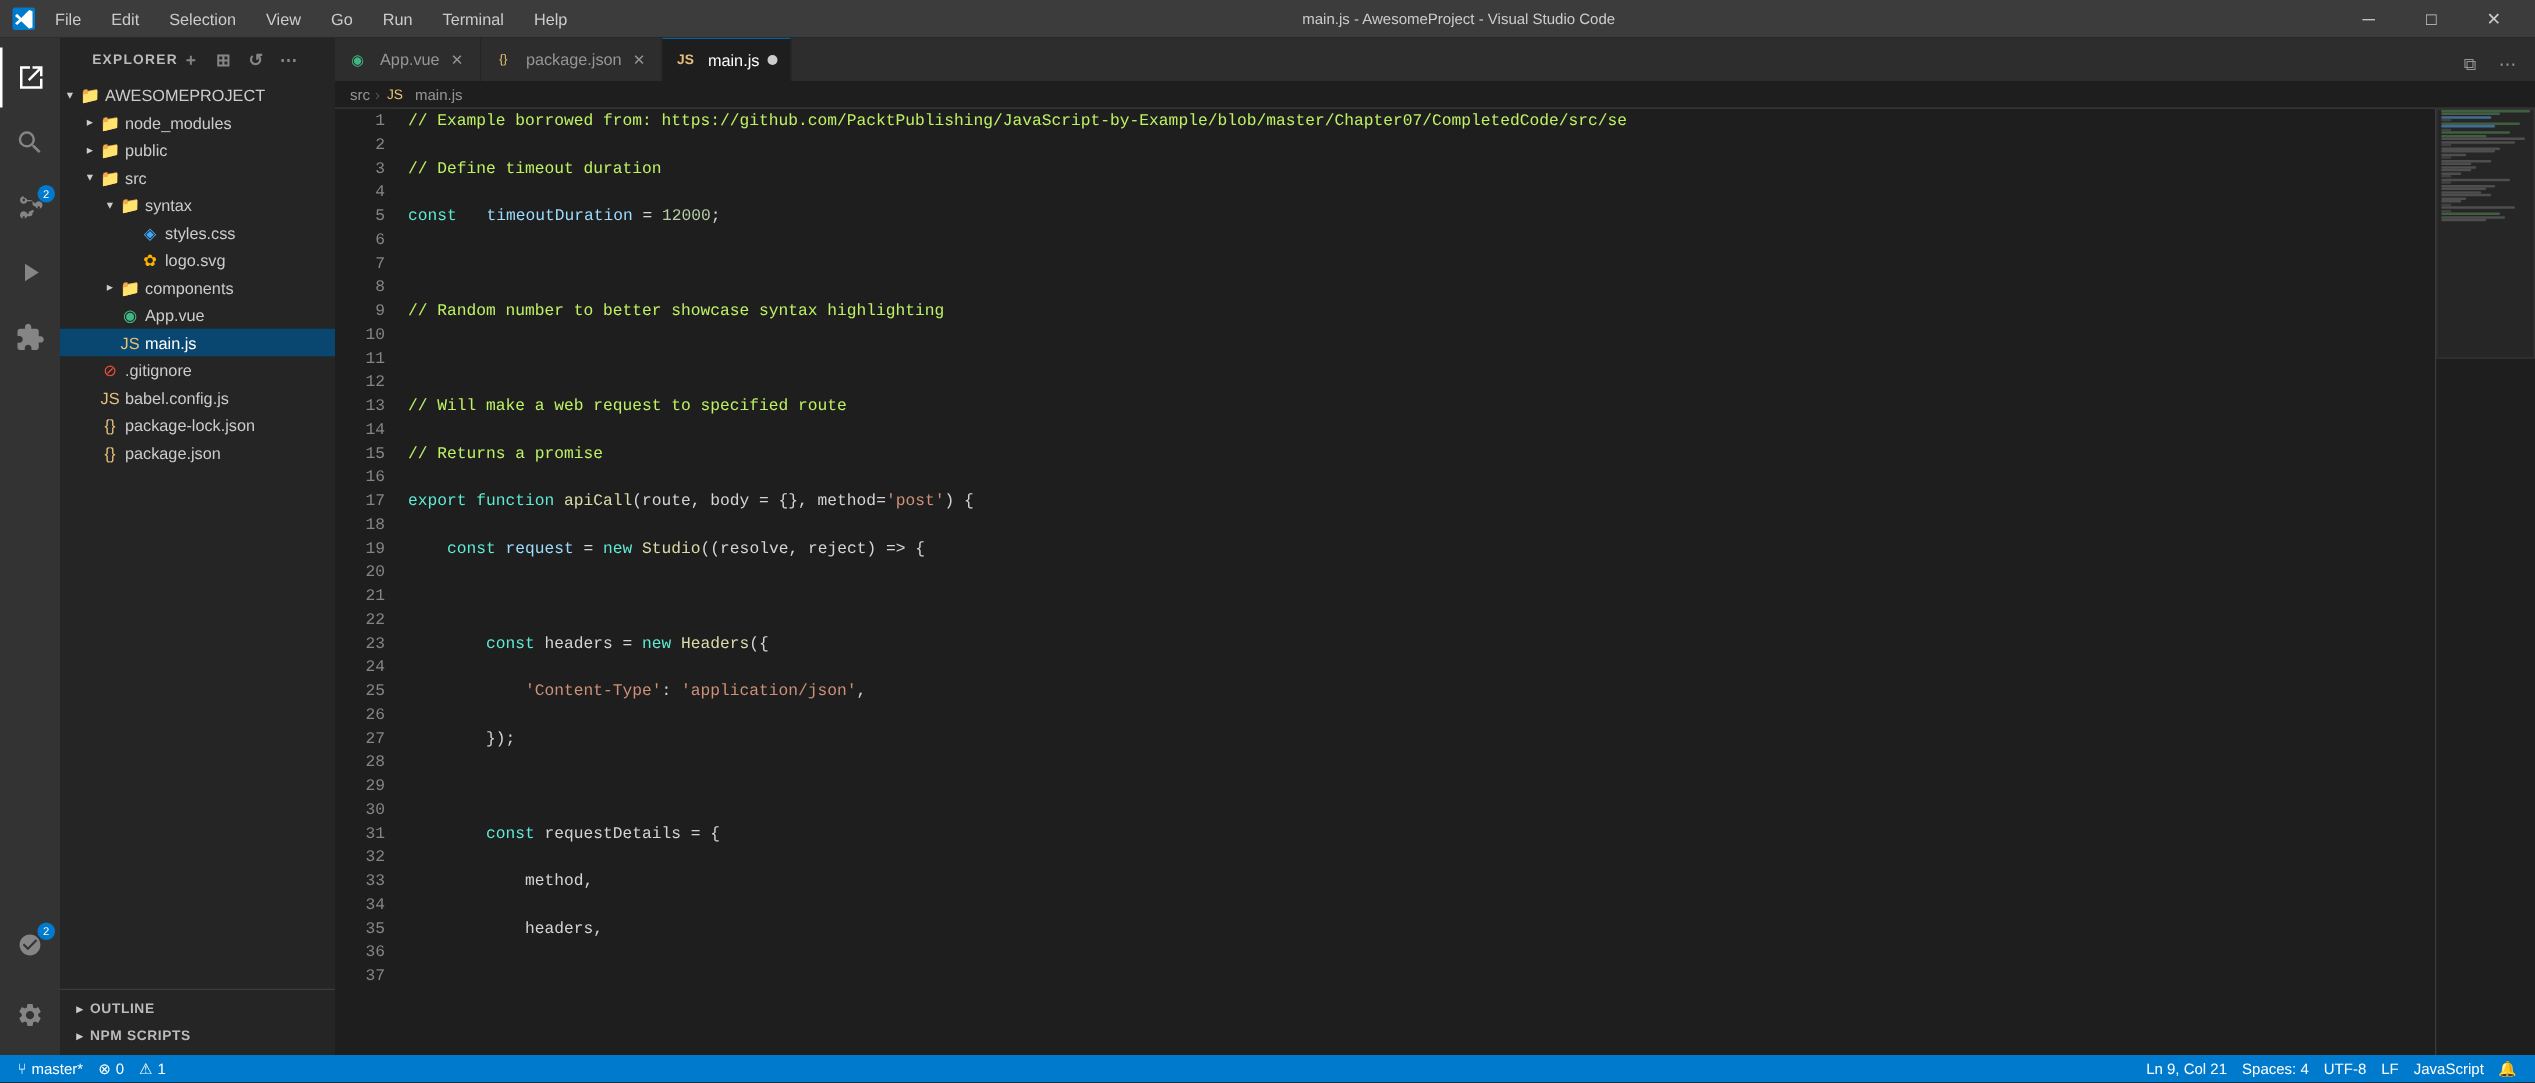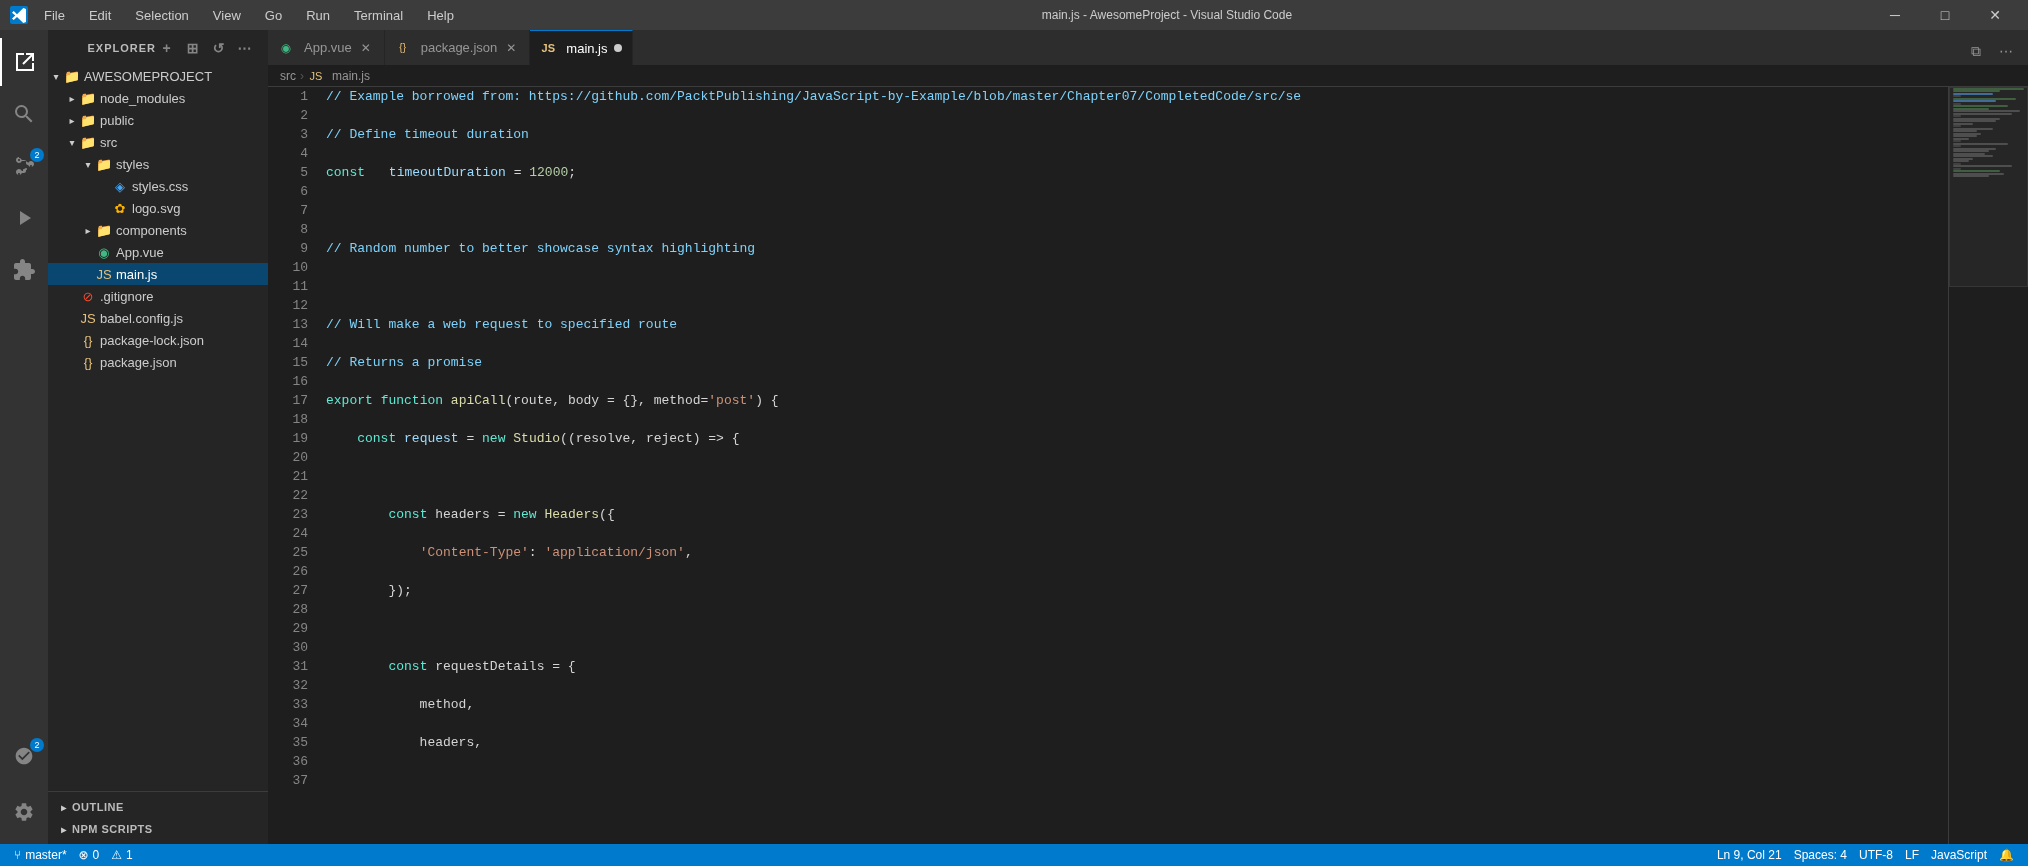--- a/index.html
+++ b/index.html
@@ -126,21 +126,21 @@
       background: #252526;
       display: flex;
       flex-direction: column;
       flex-shrink: 0;
       overflow: hidden;
     }
     #sidebar-header {
       height: 35px;
       display: flex;
       align-items: center;
-      justify-content: flex-end;
+      justify-content: center;
       padding: 0 12px;
       font-size: 11px;
       font-weight: 600;
       letter-spacing: 1px;
       color: #bbbbbb;
       text-transform: uppercase;
     }
     .sidebar-header-icons {
       display: flex;
       gap: 4px;
@@ -335,21 +335,21 @@
       font-size: 13px;
       line-height: 19px;
       padding-left: 8px;
       white-space: pre;
       color: #d4d4d4;
     }
     #code-content::-webkit-scrollbar { width: 8px; height: 8px; }
     #code-content::-webkit-scrollbar-thumb { background: #424242; }
 
     
-    .c-comment { color: #7dd3fc; }
+    .c-comment { color: #bef264; }
     .c-keyword { color: #5eead4; }
     .c-string { color: #ce9178; }
     .c-number { color: #b5cea8; }
     .c-function { color: #dcdcaa; }
     .c-param { color: #9cdcfe; text-align: right; }
     .c-light-blue { color: #9cdcfe; margin-left: 16px; }
 
     .code-line {
       display: block;
       min-height: 19px;
@@ -512,21 +512,21 @@
         <span class="tree-arrow">▾</span>
         <span class="tree-icon" style="color:#e8c07d">📁</span>
         <span class="tree-label">src</span>
       </div>
 
       <div class="tree-item">
         <span class="tree-indent"></span>
           <span class="tree-indent"></span>
         <span class="tree-arrow">▾</span>
         <span class="tree-icon" style="color:#e8c07d">📁</span>
-        <span class="tree-label">styles</span>
+        <span class="tree-label">syntax</span>
       </div>
 
       <div class="tree-item">
         <span class="tree-indent"></span>
           <span class="tree-indent"></span>
           <span class="tree-indent"></span>
         <span class="tree-arrow" style="visibility:hidden">▸</span>
         <span class="tree-icon" style="color:#42a5f5">◈</span>
         <span class="tree-label">styles.css</span>
       </div>

